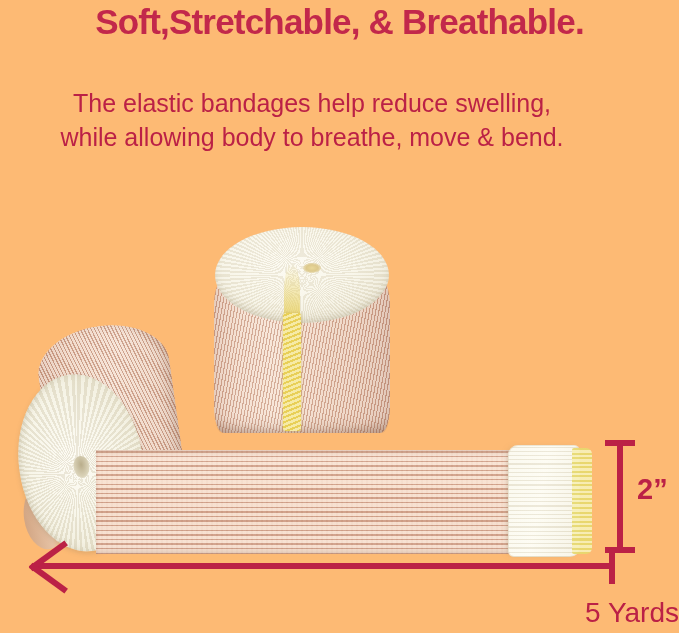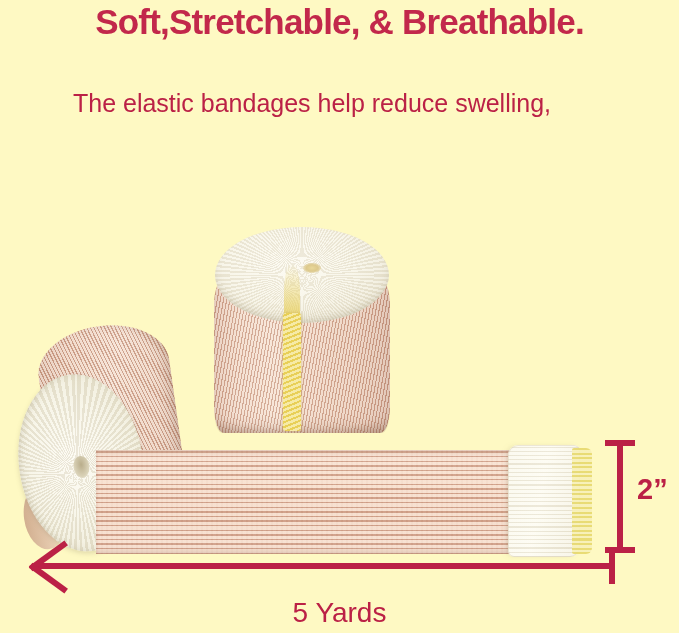--- a/index.html
+++ b/index.html
@@ -7,21 +7,21 @@
     padding: 0;
     background: #ffffff;
   }
   body {
     font-family: "Liberation Sans", sans-serif;
   }
   #page {
     position: relative;
     width: 679px;
     height: 633px;
-    background: #fef9c3;
+    background: #fdba74;
     overflow: hidden;
   }
 
   
   .headline {
     position: absolute;
     left: 0;
     top: 2px;
     width: 679px;
     text-align: center;
@@ -286,21 +286,21 @@
     top: 549px;
     width: 6px;
     height: 35px;
     background: #BB2146;
   }
   .dim-label-h {
     position: absolute;
     left: 0;
     top: 597px;
     width: 679px;
-    text-align: center;
+    text-align: right;
     font-size: 28px;
     color: #BB2146;
     font-family: "Liberation Sans", sans-serif;
   }
 
   .dim-v-line {
     position: absolute;
     left: 617px;
     top: 443px;
     width: 6px;
@@ -330,20 +330,21 @@
 </style>
 </head>
 <body>
 
 <div id="page">
 
   <div class="headline">Soft,Stretchable, &amp; Breathable.</div>
 
   <div class="subcopy">
     <div>The elastic bandages help reduce swelling,</div>
+    <div>while allowing body to breathe, move &amp; bend.</div>
   </div>
 
   <div class="stage">
 
     <div class="roll-up">
       <div class="roll-up-body"></div>
       <div class="roll-up-top">
         <div class="roll-up-top-dimple"></div>
       </div>
       <div class="roll-up-seam-top"></div>

